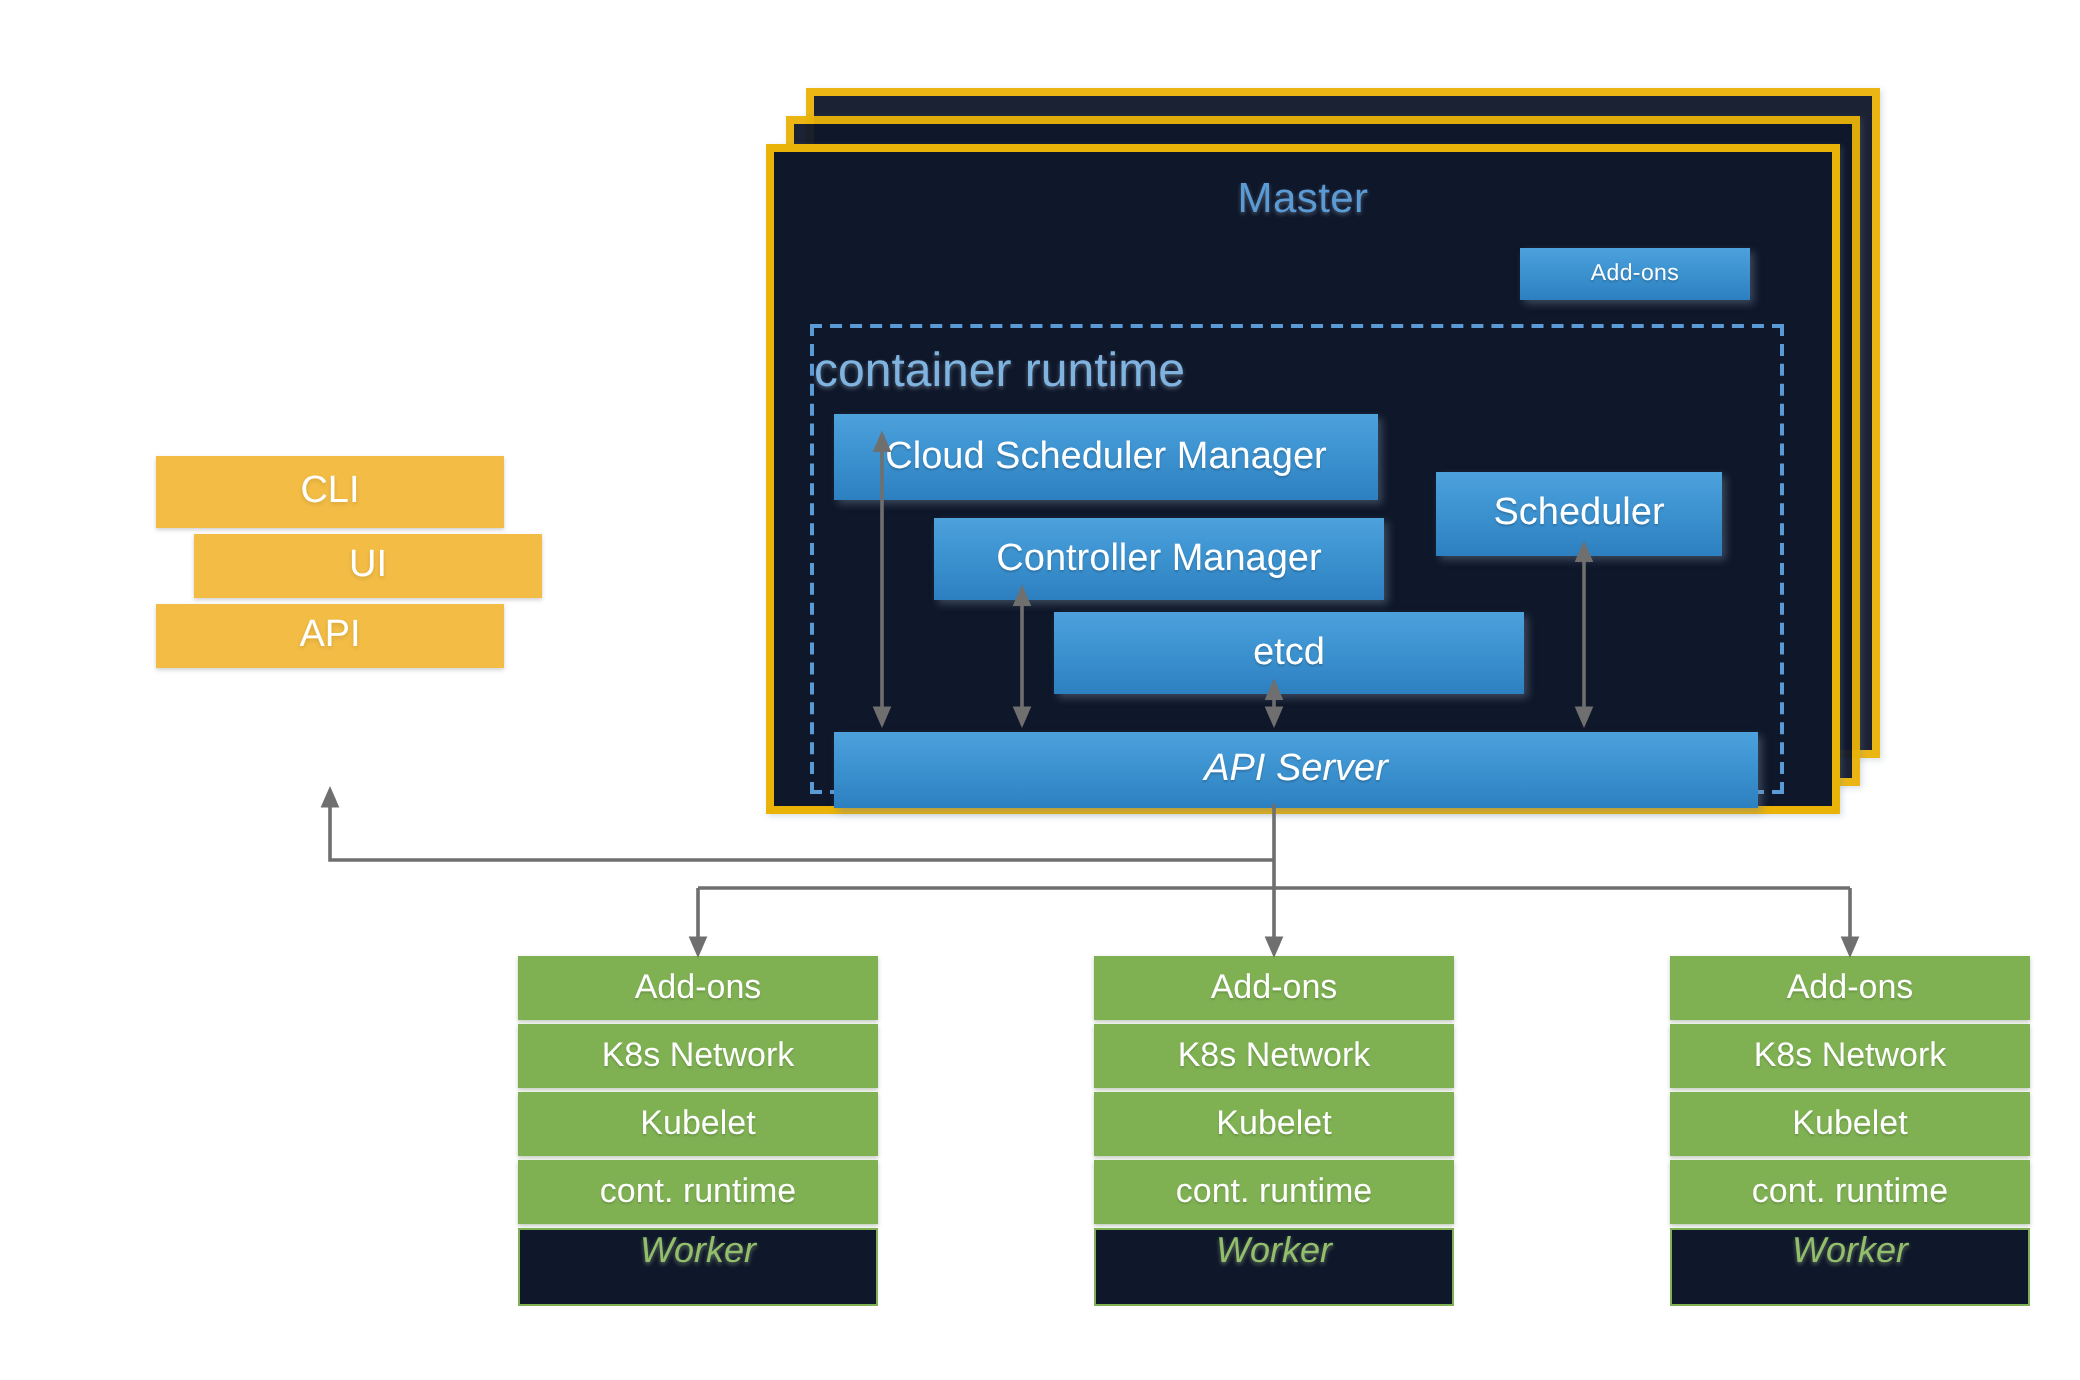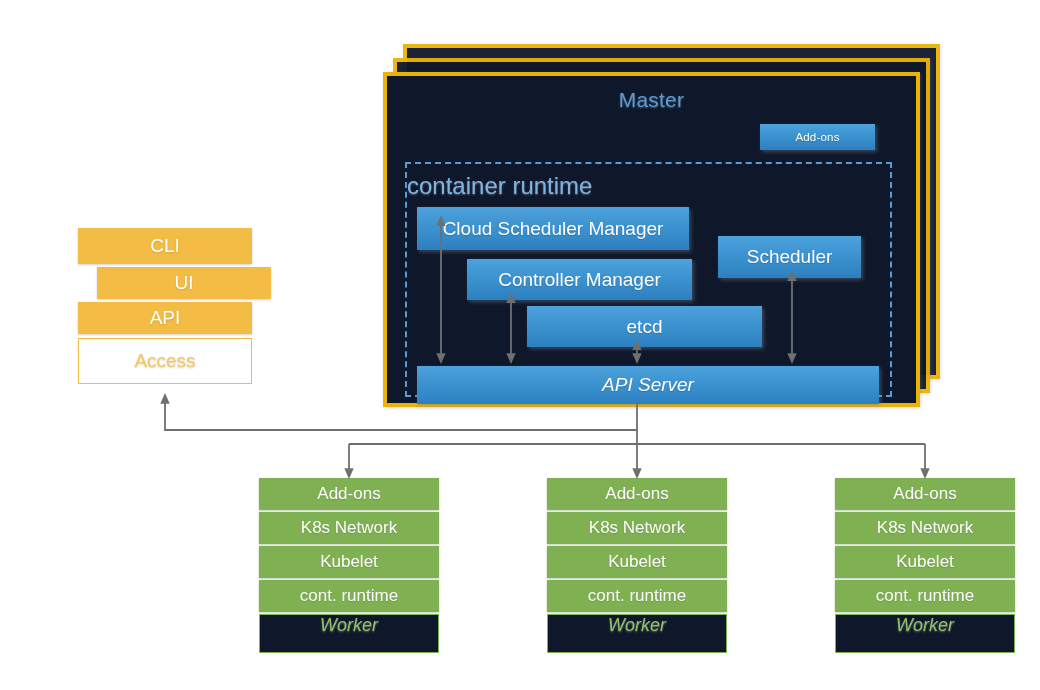--- a/index.html
+++ b/index.html
@@ -174,23 +174,20 @@
   <div class="access-wrap" style="left:78px; top:228px; width:166px; height:166px;">
     <div class="orange-cell" style="left:0px; top:0px; width:174px; height:36px;">
       <span>CLI</span>
     </div>
     <div class="orange-cell" style="left:0px; top:39px; width:174px; height:32px;margin-left:19px;">
       <span>UI</span>
     </div>
     <div class="orange-cell" style="left:0px; top:74px; width:174px; height:32px;">
       <span>API</span>
     </div>
-    <div class="access-cell" style="left:0px; top:110px; width:174px; height:46px;">
-      <span>Access</span>
-    </div>
   </div>
 
   <div class="worker-stack" style="left:259px; top:478px; width:180px; height:175px;">
     <div class="green-cell" style="left:0px; top:0px; width:180px; height:32px;">
       <span>Add-ons</span>
     </div>
     <div class="green-cell" style="left:0px; top:34px; width:180px; height:32px;">
       <span>K8s Network</span>
     </div>
     <div class="green-cell" style="left:0px; top:68px; width:180px; height:32px;">

